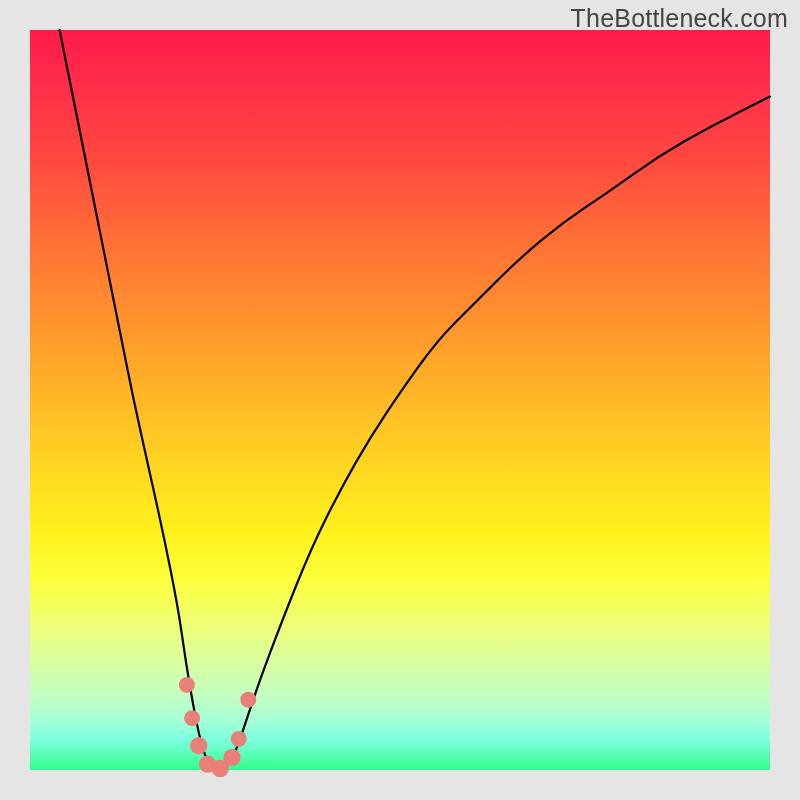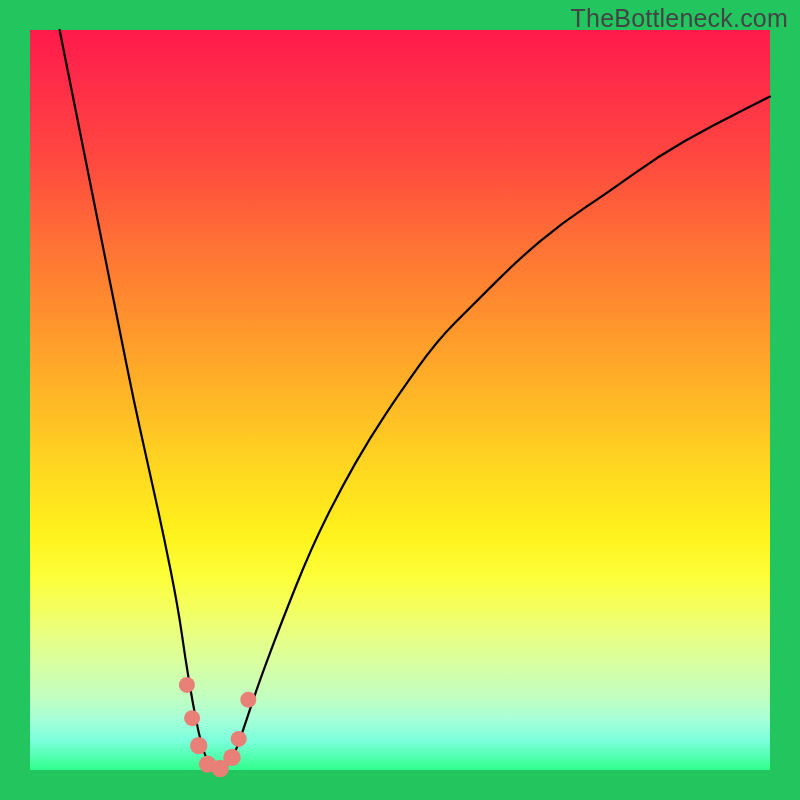--- a/index.html
+++ b/index.html
@@ -7,21 +7,21 @@
     padding: 0;
     width: 800px;
     height: 800px;
     overflow: hidden;
     background: #000;
     font-family: Arial, Helvetica, sans-serif;
   }
   .frame {
     position: absolute;
     inset: 0;
-    background: #22c55e;
+    background: #e5e5e5;
   }
   .plot-area {
     position: absolute;
     left: 30px;
     top: 30px;
     width: 740px;
     height: 740px;
   }
   .gradient-bg {
     position: absolute;

